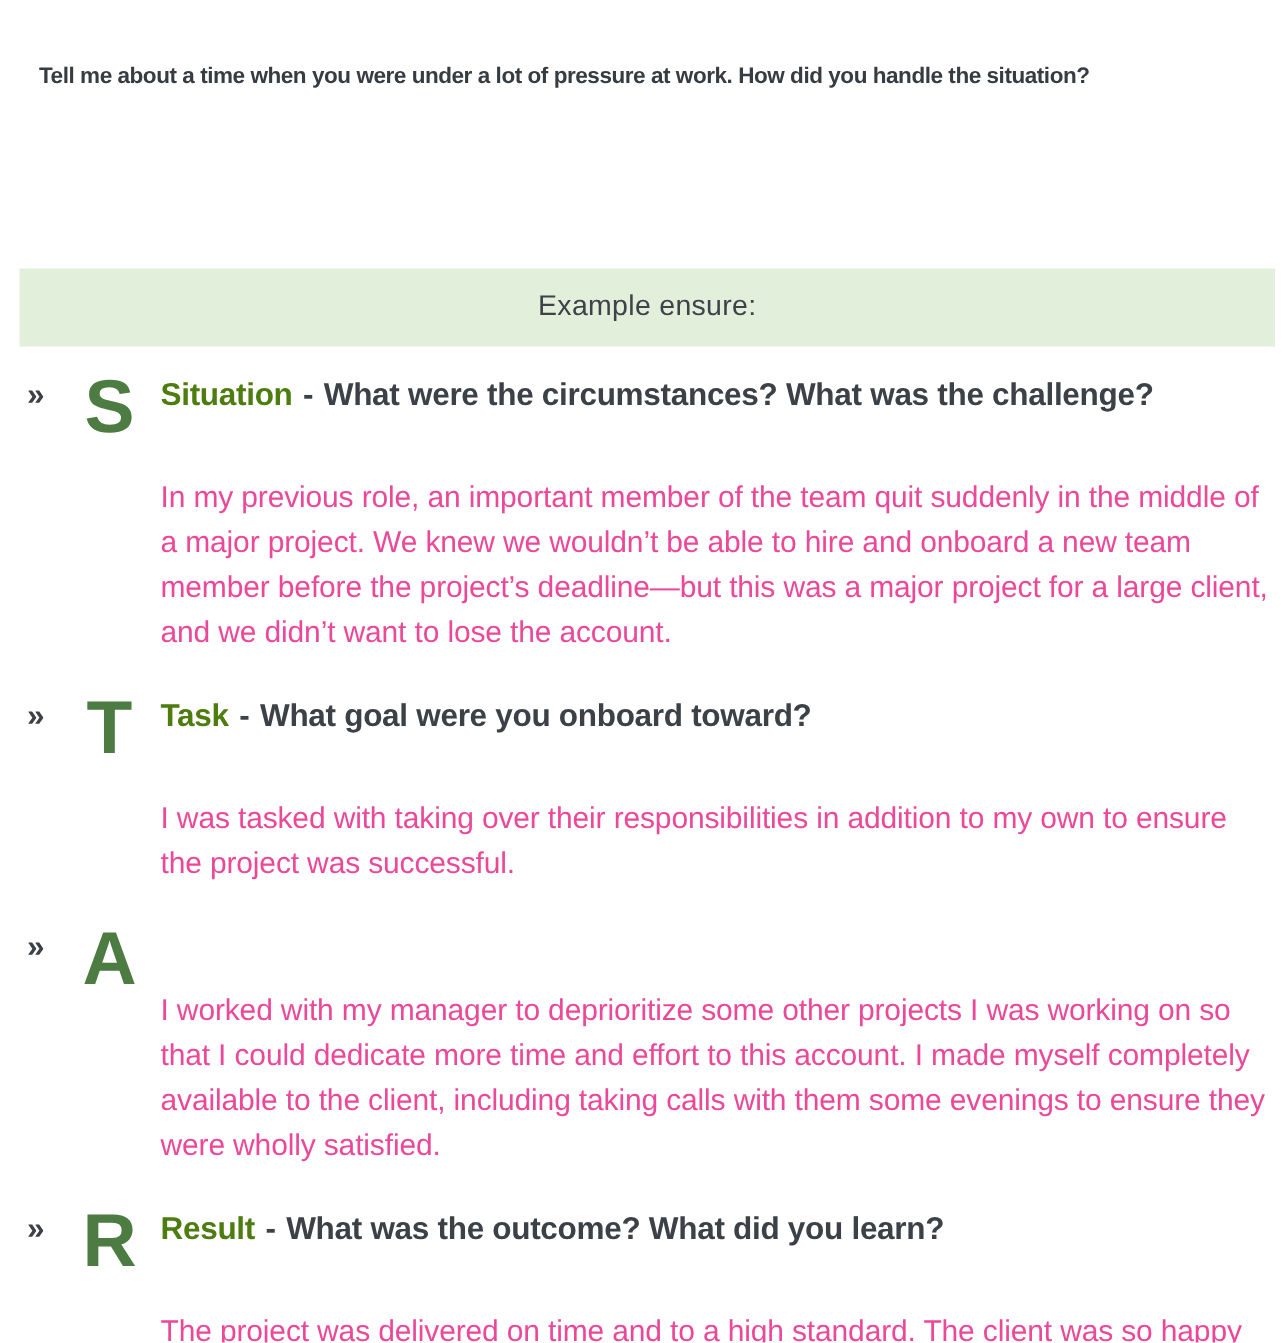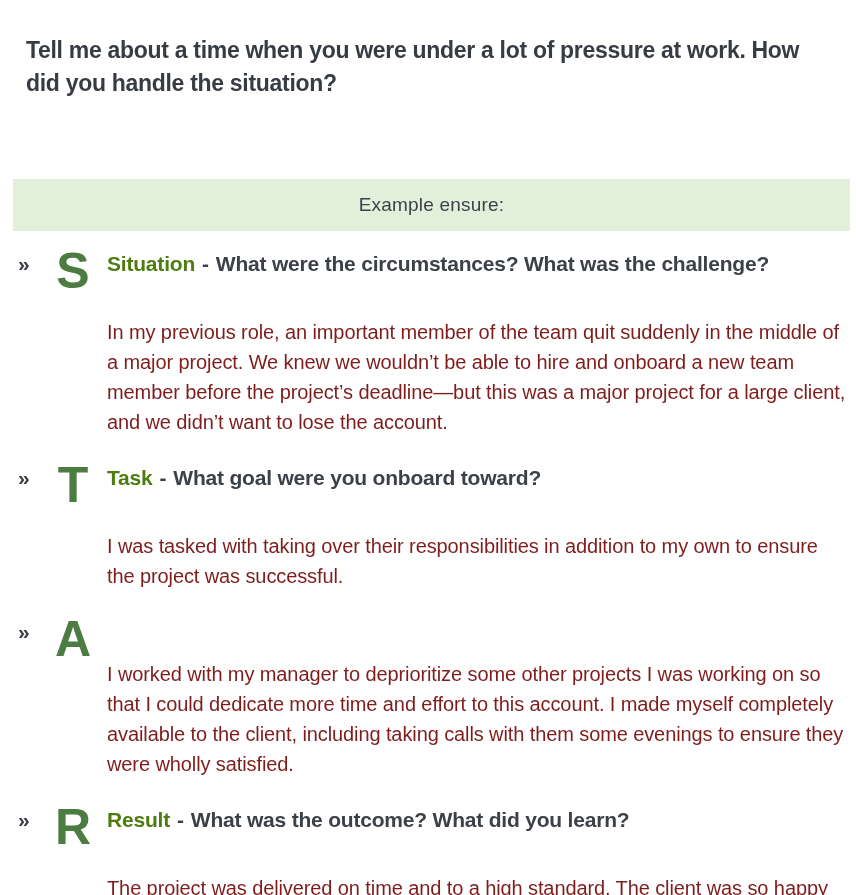--- a/index.html
+++ b/index.html
@@ -17,21 +17,21 @@
     display: flex;
     align-items: center;
     justify-content: center;
     font-size: 19px;
     color: #3d4349;
     letter-spacing: 0.2px;
   }
 
   .question-text {
     margin: 24px 13px 0 13px;
-    font-size: 23px;
+    font-size: 15px;
     font-weight: bold;
     color: #363c42;
     line-height: 33px;
     letter-spacing: -0.3px;
     max-width: 820px;
   }
   .question-block { height: 145px; }
 
   .sections { margin-top: 20px; }
   .section { display: flex; margin-bottom: 28px; }
@@ -58,21 +58,21 @@
     line-height: 26px;
     margin-bottom: 4px;
     letter-spacing: -0.2px;
   }
   .heading .title { color: #4d7c0f; font-weight: bold; }
   .heading .sep { color: #3b4147; font-weight: bold; margin: 0 7px; }
   .heading .prompt { color: #3b4147; font-weight: bold; }
   .body-text {
     font-size: 20px;
     line-height: 30px;
-    color: #7f1d1d;
+    color: #ec4899;
     letter-spacing: -0.1px;
     max-width: 756px;
     margin-top: 40px;
   }
 </style>
 </head>
 <body>
 
 <div class="page">
 

